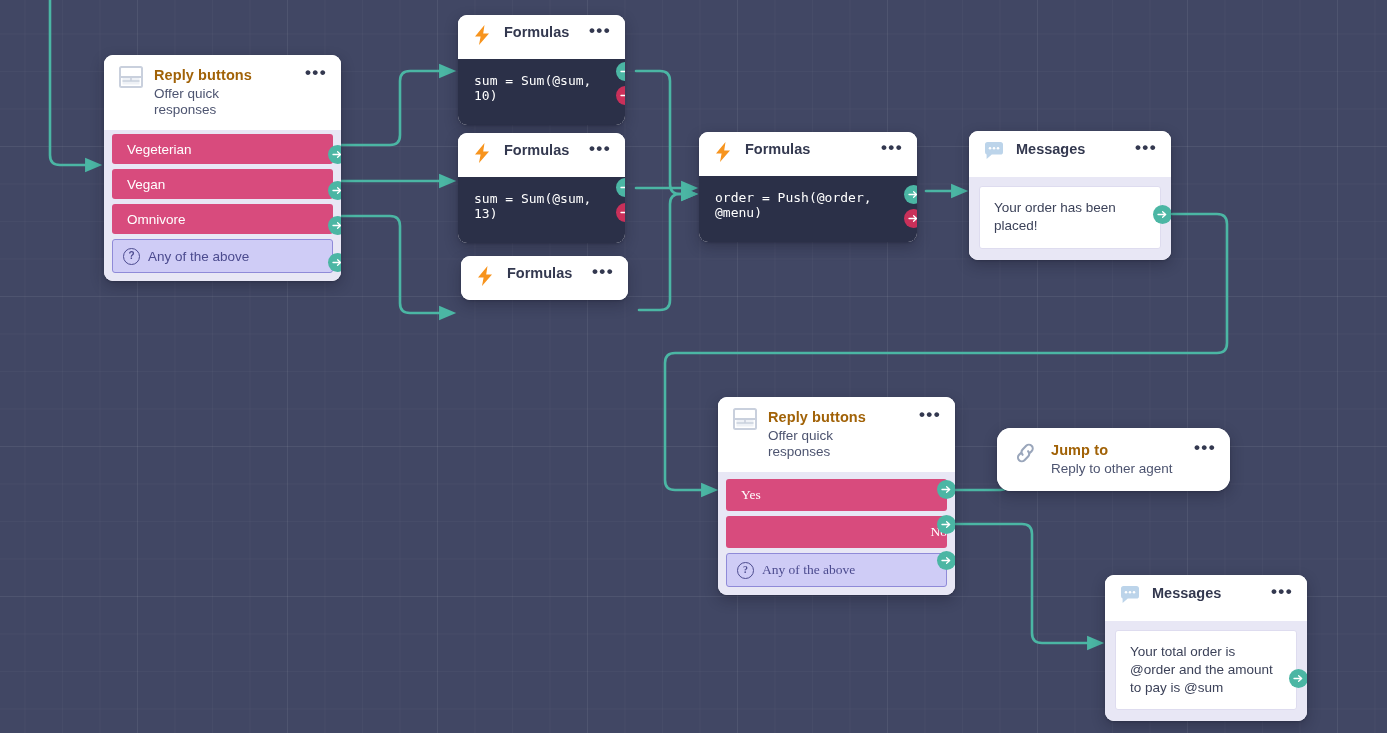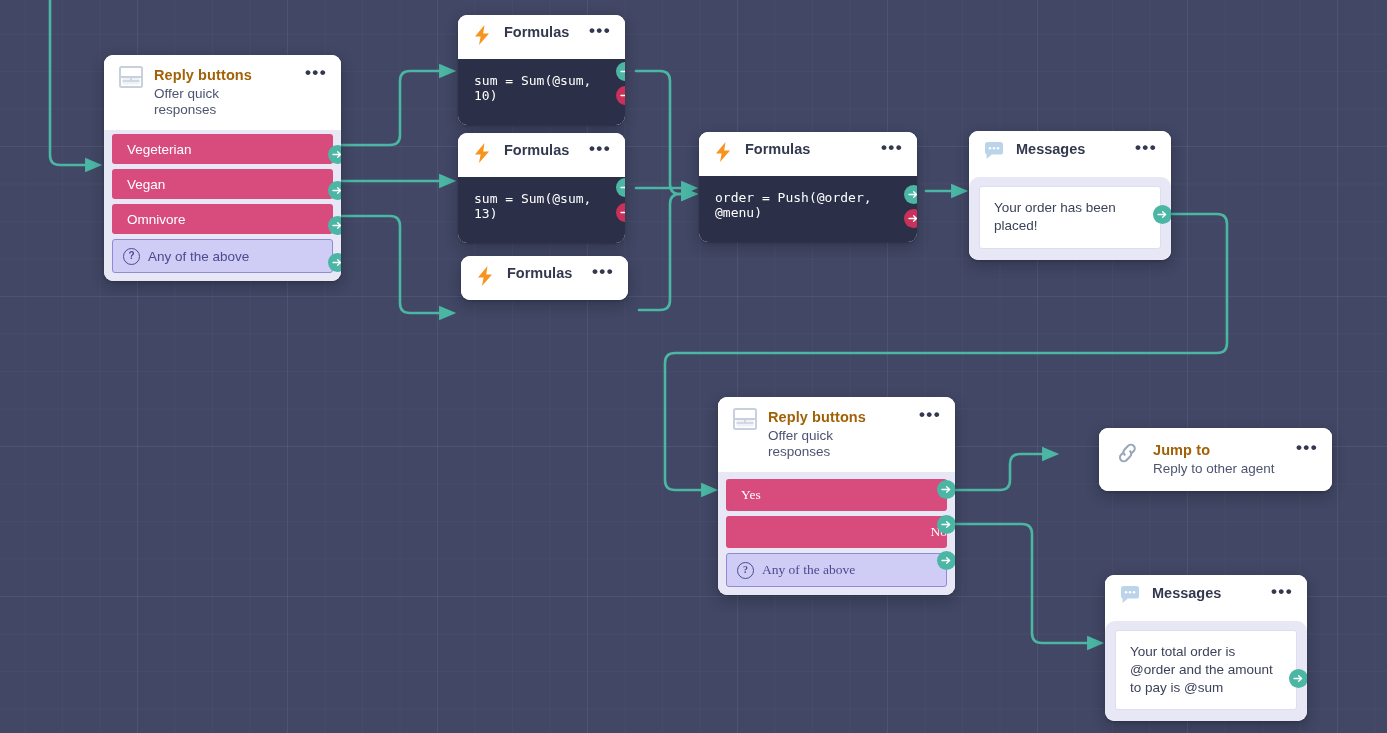--- a/index.html
+++ b/index.html
@@ -133,21 +133,20 @@
     font-family: "DejaVu Sans Mono", monospace;
     font-size: 13px;
     padding: 14px 16px 22px 16px;
     position: relative;
   }
 
   
   .msg-body {
     background: #e8e7f5;
     padding: 9px 10px 11px 10px;
-    border-radius: 10px;
   }
   .msg-bubble {
     background: #ffffff;
     border: 1px solid #dedcef;
     border-radius: 3px;
     padding: 12px 14px 13px 14px;
     font-size: 13.5px;
     color: #3c4259;
     line-height: 1.32;
   }
@@ -412,21 +411,21 @@
           <path d="M1,5.5 H8.4 M5.6,2.7 L8.7,5.5 L5.6,8.3" stroke="#fff" stroke-width="1.3" fill="none" stroke-linecap="round" stroke-linejoin="round"></path>
         </svg>
     </span>
     <span class="port green" style="left:219px; top:154px;">
       <svg width="11" height="11" viewBox="0 0 11 11">
           <path d="M1,5.5 H8.4 M5.6,2.7 L8.7,5.5 L5.6,8.3" stroke="#fff" stroke-width="1.3" fill="none" stroke-linecap="round" stroke-linejoin="round"></path>
         </svg>
     </span>
   </div>
 
-  <div class="node" style="left:1099px; top:428px; width:233px;">
+  <div class="node" style="left:997px; top:428px; width:233px;border-radius:14px;">
     <div class="node-head" style="padding:13px 13px 14px 16px; gap:13px;">
       <span class="icon">
         <svg width="25" height="24" viewBox="0 0 25 24">
           <g stroke="#9aa6bb" stroke-width="2.1" fill="none" stroke-linecap="round">
             <path d="M9.6,13.8 a3.8,3.8 0 0 1 0,-5.4 l3.6,-3.6 a3.8,3.8 0 0 1 5.4,5.4 l-1.6,1.6"></path>
             <path d="M15.1,10.2 a3.8,3.8 0 0 1 0,5.4 l-3.6,3.6 a3.8,3.8 0 0 1 -5.4,-5.4 l1.6,-1.6"></path>
           </g>
         </svg>
       </span>
       <span class="head-text">

